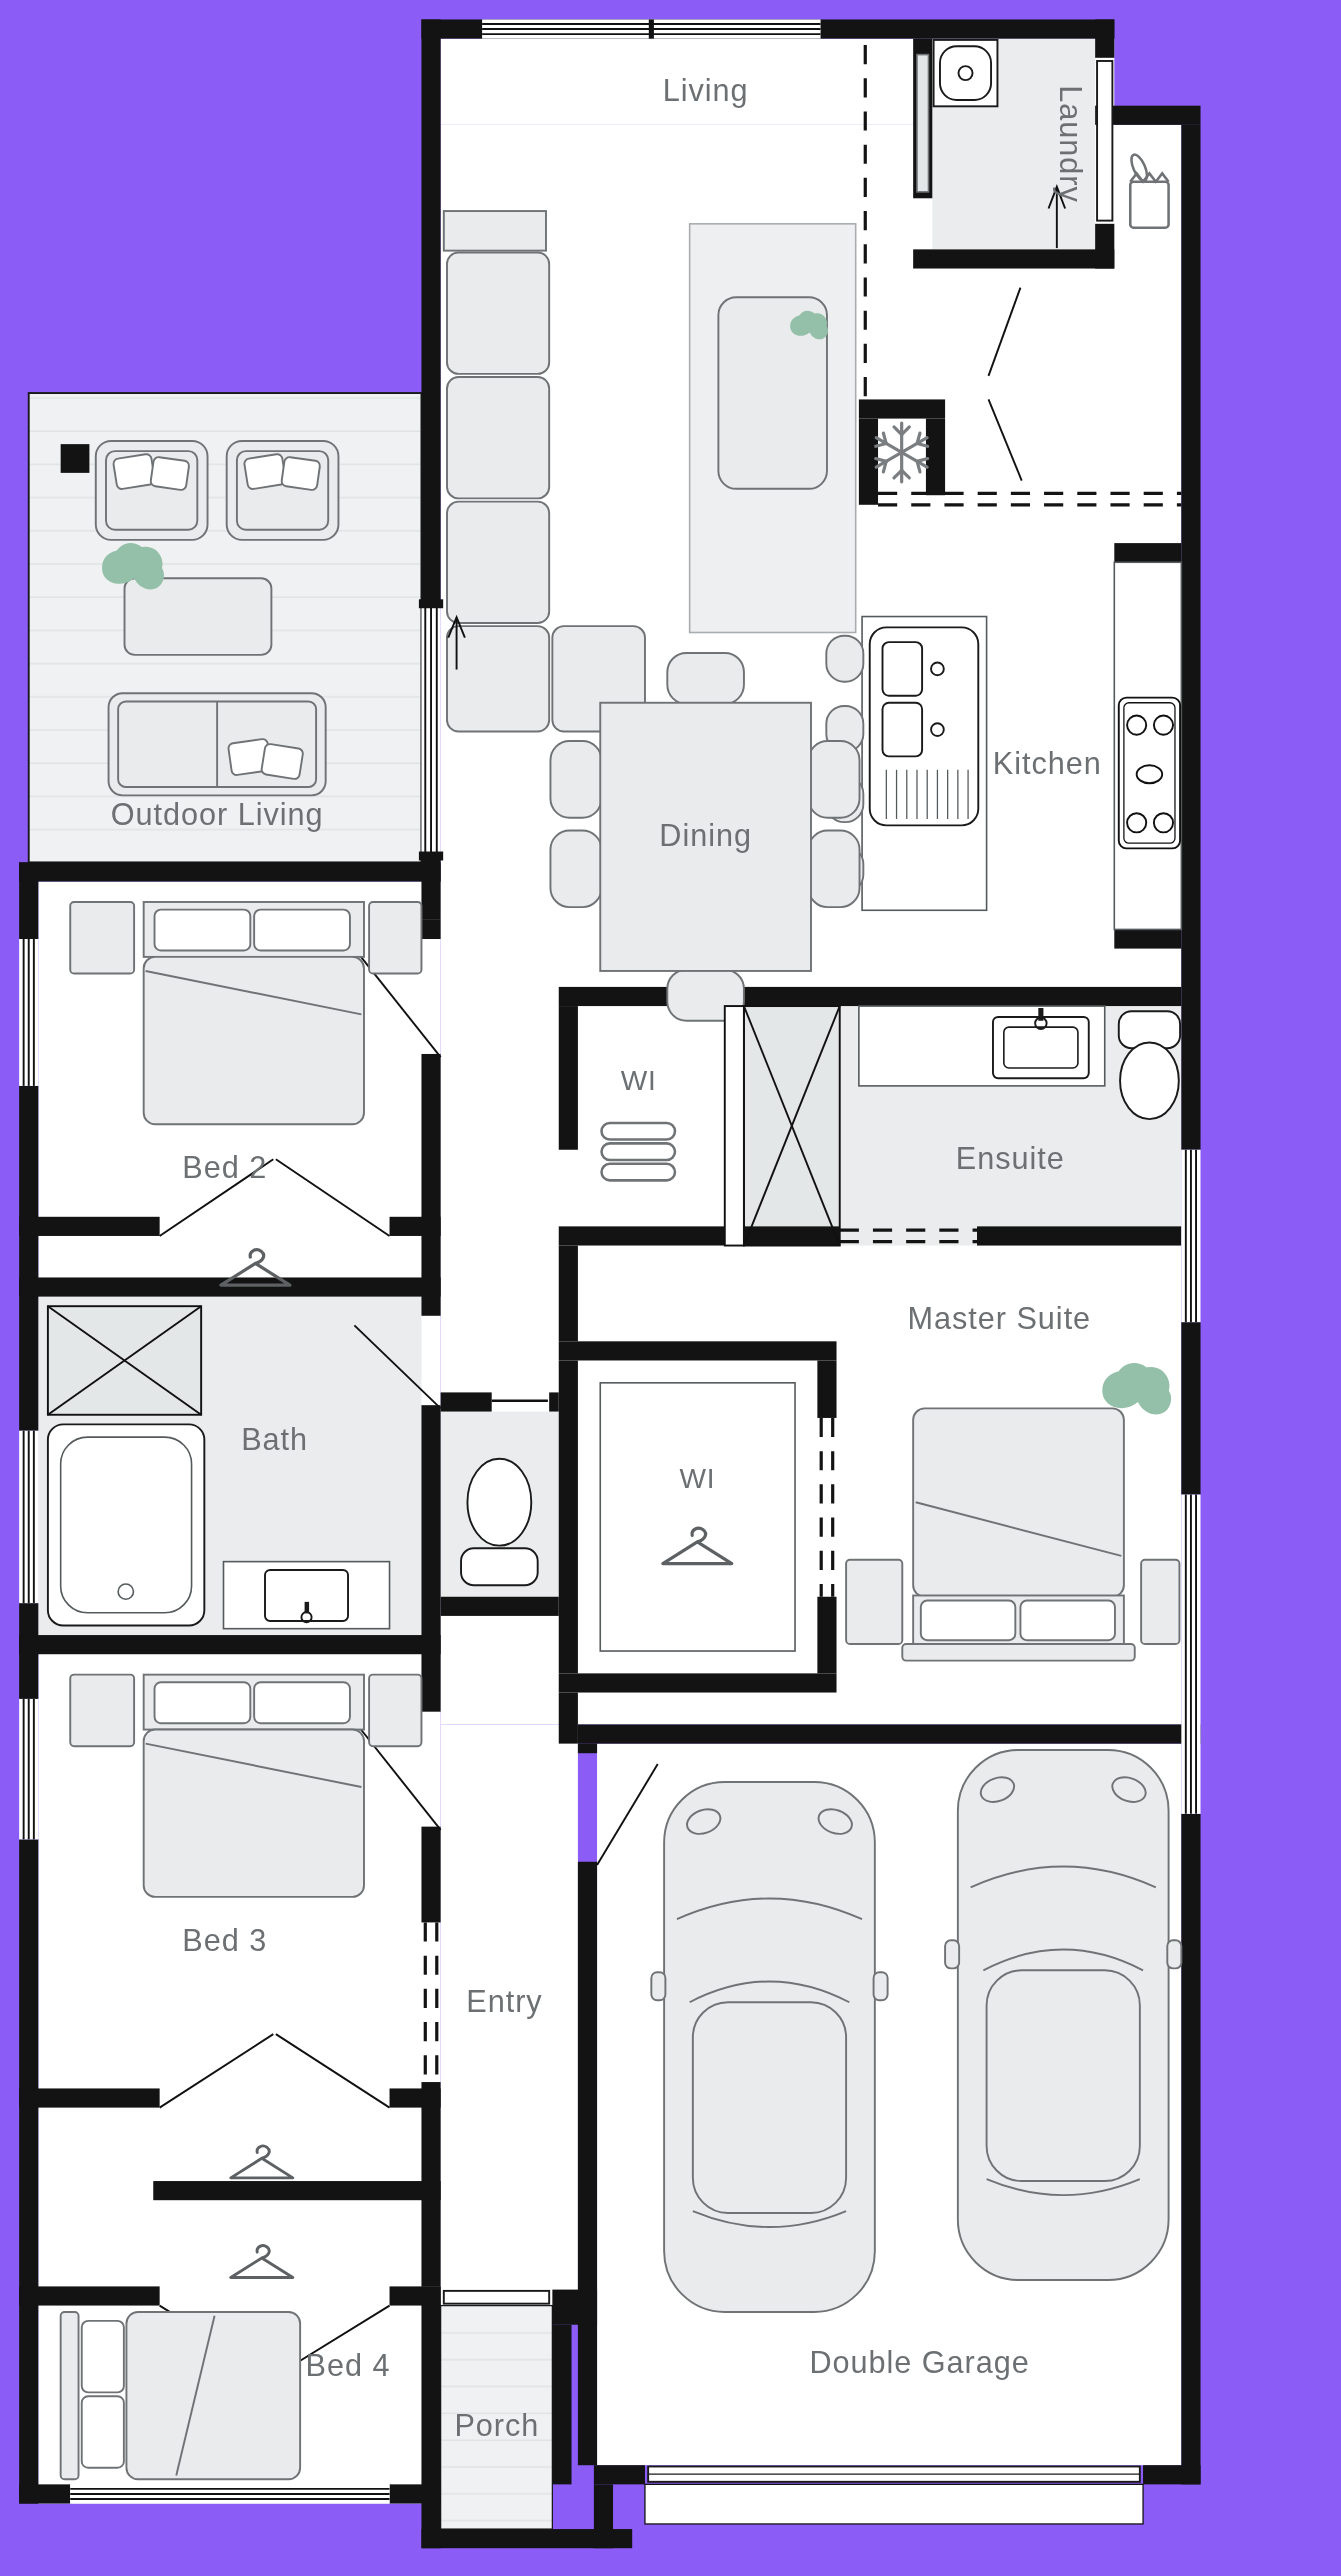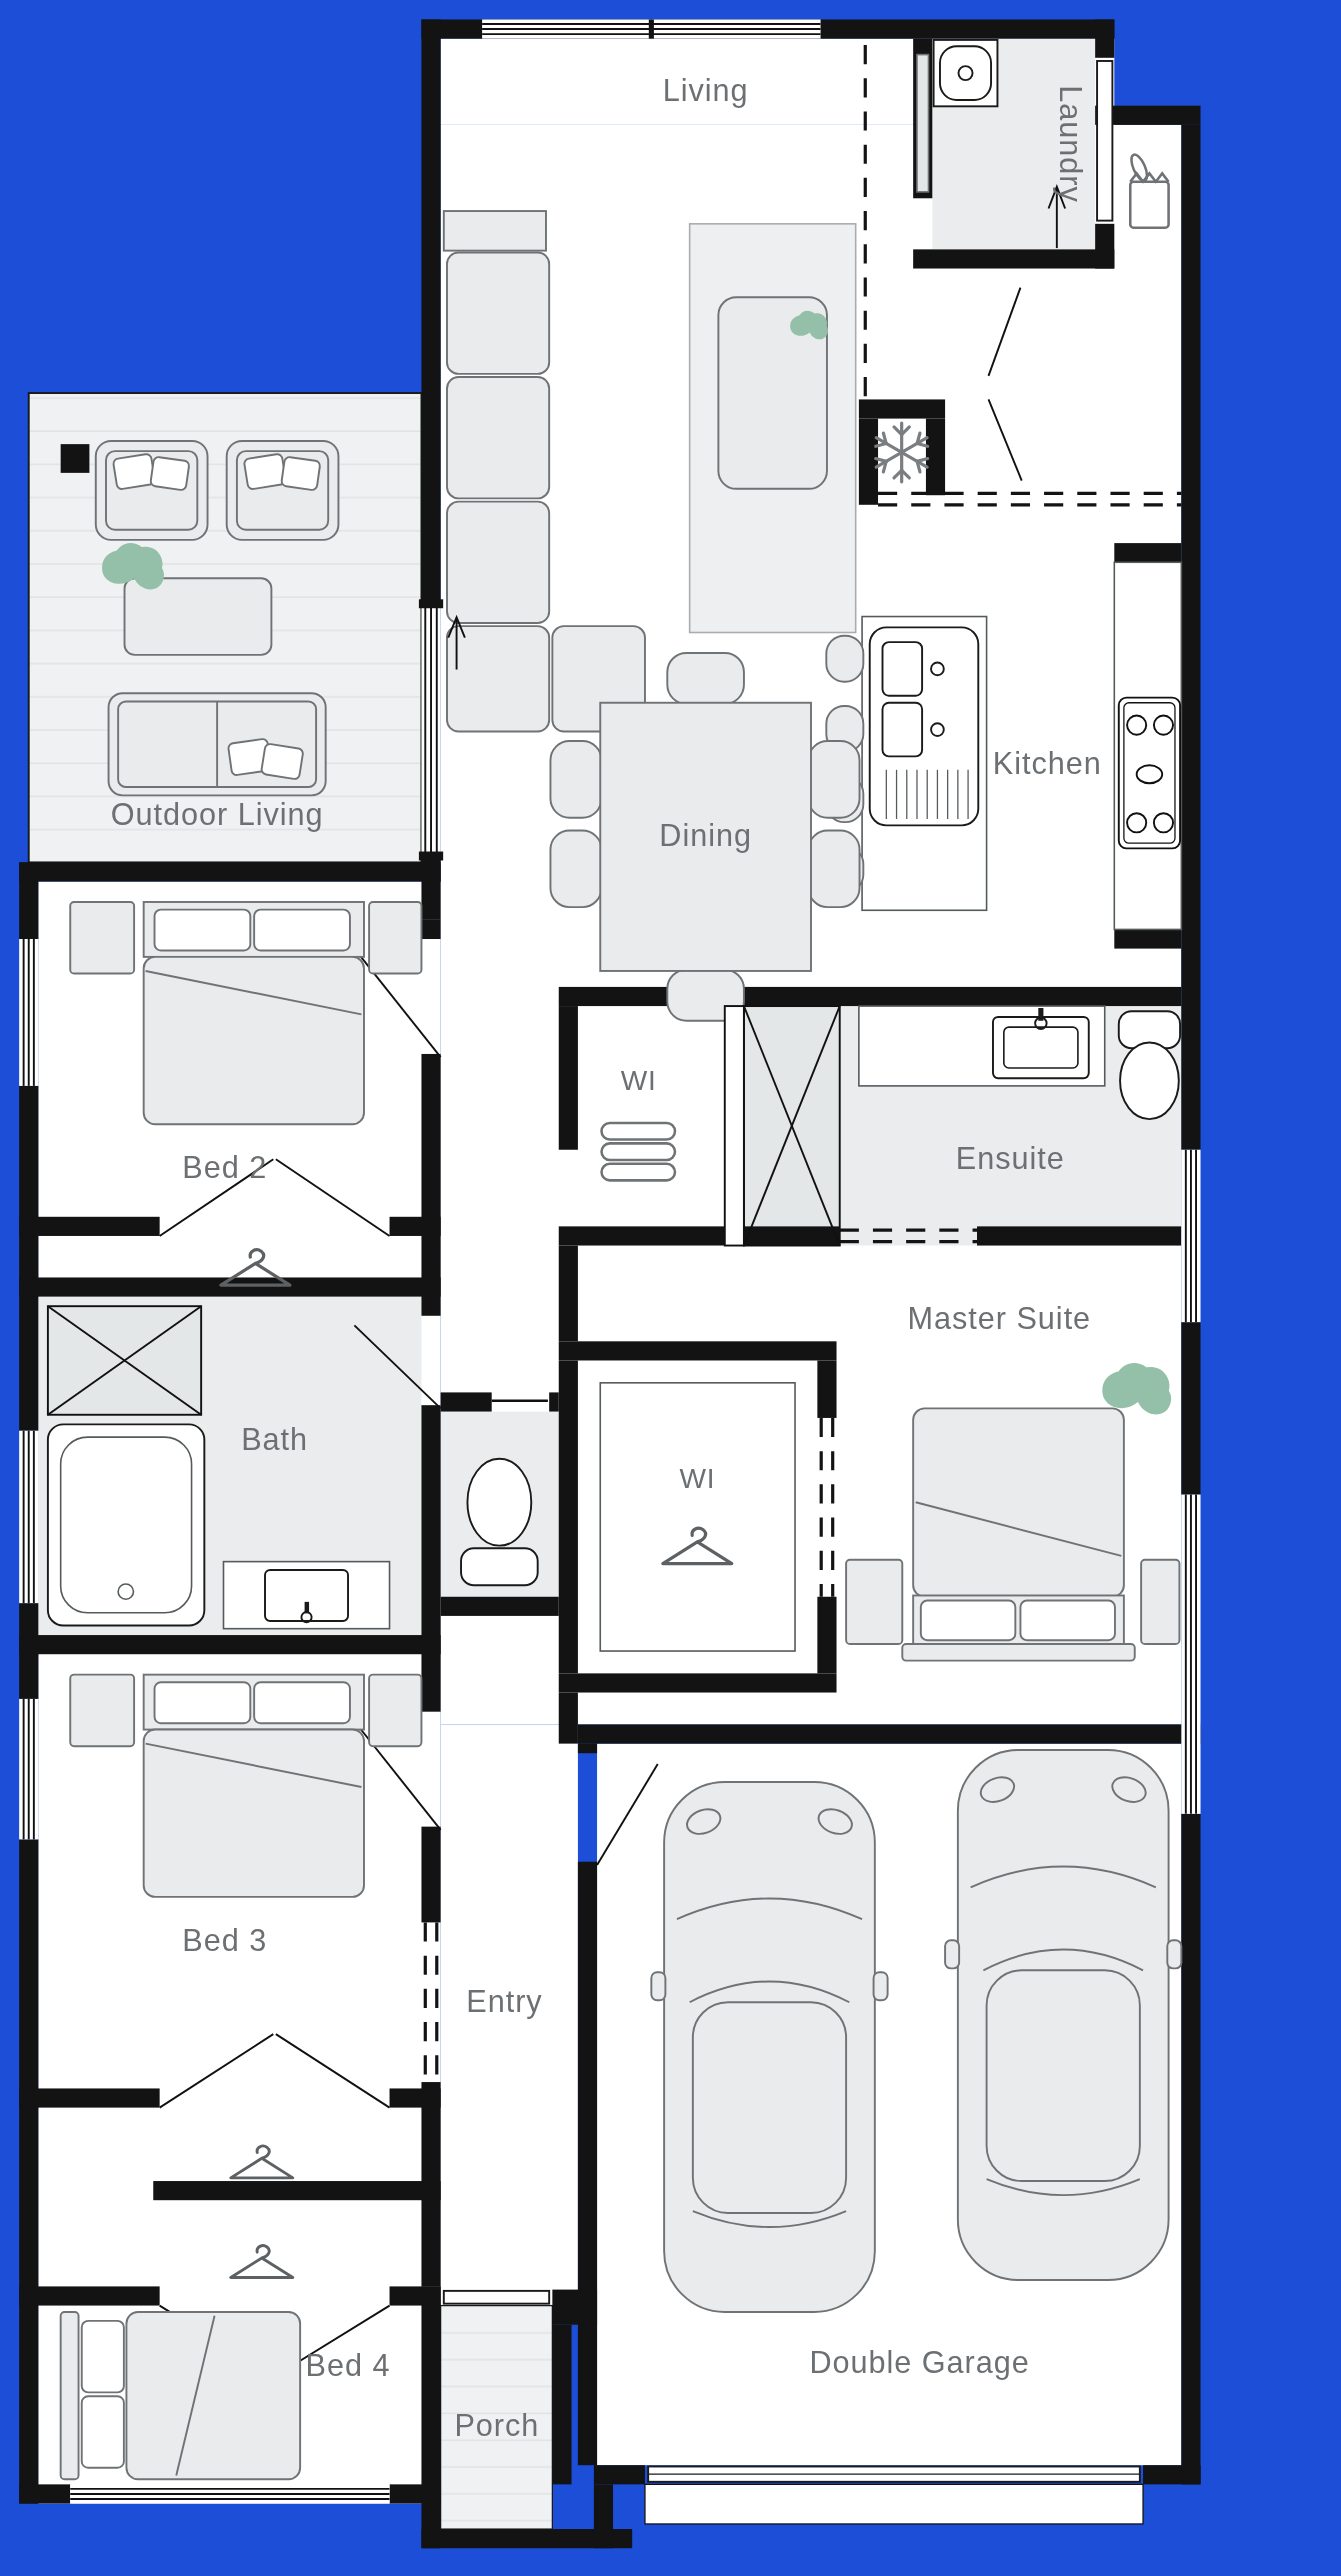--- a/index.html
+++ b/index.html
@@ -1,16 +1,16 @@
 <!DOCTYPE html>
 <html style="font-size:10.2px"><head>
 <meta charset="utf-8">
 <style>
   html,body{margin:0;padding:0;background:#4A7253;}
-  #stage{position:relative;width:1341px;height:2576px;background:#1d4ed8;overflow:hidden;}
+  #stage{position:relative;width:1341px;height:2576px;background:#8b5cf6;overflow:hidden;}
   svg{display:block;}
   .room-label{font-family:"Liberation Sans",sans-serif;font-size:48px;fill:#6C7073;letter-spacing:1.5px;}
   .room-label-sm{font-family:"Liberation Sans",sans-serif;font-size:44px;fill:#6C7073;letter-spacing:1px;}
   .wall{fill:#131313;}
   .furn{fill:#E9EBEC;stroke:#6F7375;stroke-width:3;}
   .furnw{fill:#ffffff;stroke:#6F7375;stroke-width:3;}
   .fixw{fill:#ffffff;stroke:#1a1a1a;stroke-width:3;}
   .swing{stroke:#111;stroke-width:3;fill:none;}
   .winline{stroke:#111;stroke-width:3;fill:none;}
   .dashline{stroke:#131313;stroke-width:5;fill:none;stroke-dasharray:30 22;}

